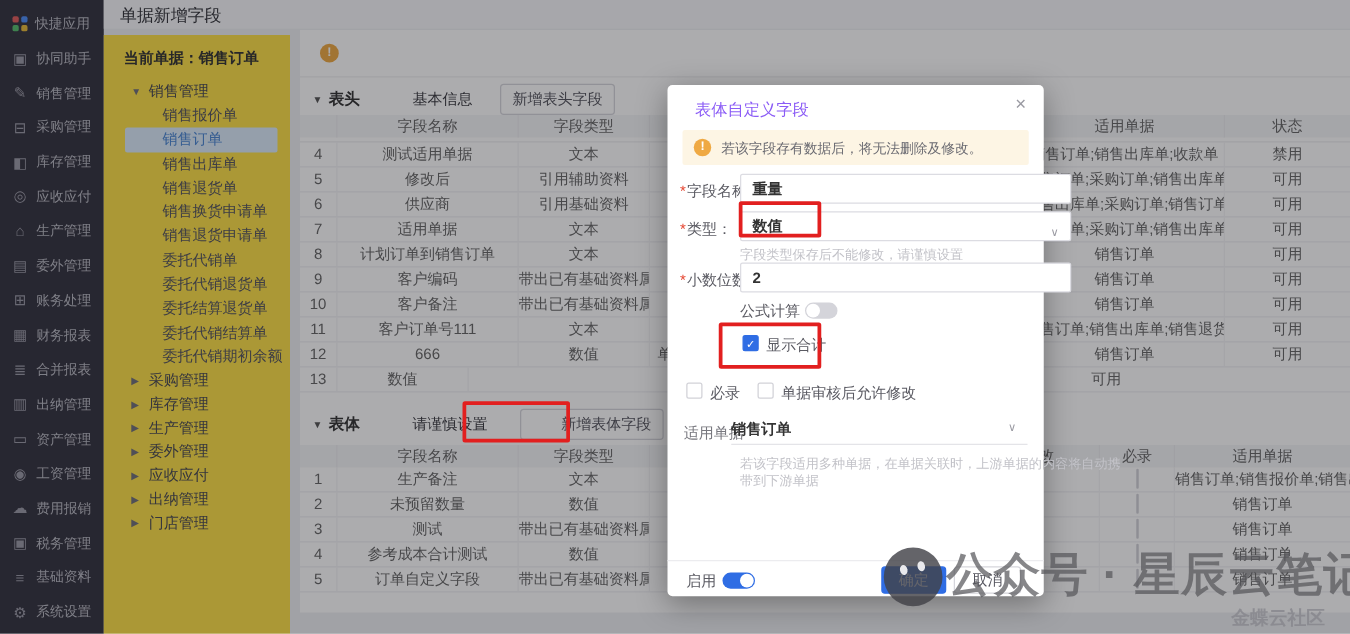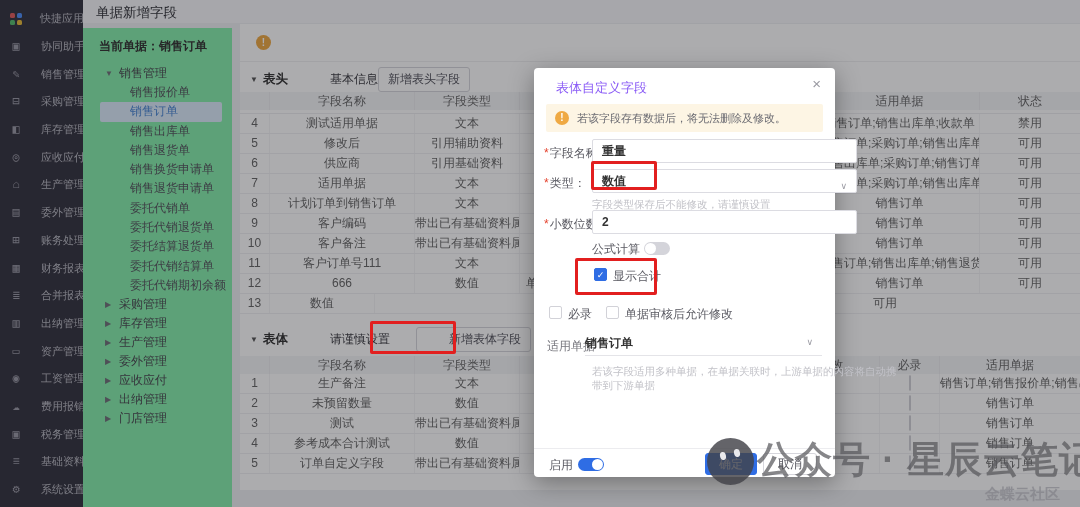--- a/index.html
+++ b/index.html
@@ -1,50 +1,50 @@
 <!DOCTYPE html>
 <html><head>
 <meta charset="utf-8">
 <style>
   * { margin:0; padding:0; box-sizing:border-box; }
   html,body { width:1080px; height:507px; overflow:hidden; }
   body { position:relative; background:#eef0f3; font-family:"Liberation Sans","DejaVu Sans",sans-serif; color:#666; }
 
   
   .sidebar { position:absolute; left:0; top:0; width:83px; height:507px; background:#34333f; z-index:1; padding-top:5px; }
-  .s-item { display:flex; align-items:center; height:27.7px; padding-left:9px; gap:18px; color:#b9bac3; font-size:11px; white-space:nowrap; cursor:pointer;font-family:Liberation Mono, monospace; }
+  .s-item { display:flex; align-items:center; height:27.7px; padding-left:9px; gap:6px; color:#b9bac3; font-size:11px; white-space:nowrap; cursor:pointer; }
   .s-ico { width:14px; text-align:center; font-size:12px; color:#9a9aa6; flex:0 0 14px; }
   .appgrid { width:12px; height:12px; display:grid; grid-template-columns:5px 5px; grid-template-rows:5px 5px; gap:2px; flex:0 0 12px; margin-left:1px; }
   .appgrid i { border-radius:1.5px; }
   .appgrid i:nth-child(1){background:#e05c5c}.appgrid i:nth-child(2){background:#4d8ef7}
   .appgrid i:nth-child(3){background:#56bd6d}.appgrid i:nth-child(4){background:#e7ba3a}
 
   
   .titlebar { position:absolute; left:83px; top:0; right:0; height:23px; background:#f7f8fa; z-index:1; }
   .titlebar span { display:inline-block; margin:4px 0 0 13px; font-size:13.5px; color:#33333a; }
 
   
-  .tree { position:absolute; left:83px; top:28px; width:149px; bottom:0; background:#86efac; z-index:1; font-size:12px; }
+  .tree { position:absolute; left:83px; top:28px; width:149px; bottom:0; background:#fde047; z-index:1; font-size:12px; }
   .tree-current { padding:10px 0 9px 16px; font-weight:bold; color:#333; white-space:nowrap; }
   .t-group { display:flex; align-items:center; height:19px; padding-left:22px; color:#4a4a52; gap:5px; cursor:pointer; white-space:nowrap; }
   .t-caret { font-size:8px; color:#71717a; width:9px; }
   .t-child { height:19.3px; line-height:19.3px; margin:0 10px 0 17px; padding-left:30px; color:#55555e; cursor:pointer; white-space:nowrap; }
   .t-child.selected { background:#dcecfa; color:#4a86d4; border-radius:2px; }
 
   
   .main { position:absolute; left:240px; top:24px; width:840px; bottom:17px; background:#fff; z-index:1; }
   .notice { height:38px; display:flex; padding:5px 0 0 16px; border-bottom:1px solid #f0f0f2; }
   .bang { width:15px; height:15px; border-radius:50%; background:#efa943; color:#fff; font-size:10px; font-weight:bold; text-align:center; line-height:15px; margin:6px 10px 0 0; flex:0 0 15px; }
   .notice div p { font-size:11px; color:#77777e; line-height:14.5px; white-space:nowrap; }
 
   .secbar { position:absolute; left:0; height:26px; display:flex; align-items:center; }
   .sec-caret { font-size:8px; color:#555; margin:0 5px 0 10px; }
   .sec-title { font-size:12.5px; font-weight:bold; color:#333; }
   .sec-tab { font-size:12px; color:#3a3a40; margin-left:42px; }
-  .addbtn { font-size:12px; color:#55555e; background:#fff; border:1px solid #d6d6dc; border-radius:3px; padding:3px 9px; cursor:pointer; white-space:nowrap; }
+  .addbtn { margin-left:22px; font-size:12px; color:#55555e; background:#fff; border:1px solid #d6d6dc; border-radius:3px; padding:3px 9px; cursor:pointer; white-space:nowrap; }
 
   .thead { position:absolute; left:0; width:840px; height:18px; background:#f5f6f8; display:flex; font-size:12px; color:#666; }
   .thead span { line-height:18px; text-align:center; overflow:hidden; white-space:nowrap; border-right:1px solid #ededf0; }
   .trow { position:absolute; left:0; width:840px; height:20px; display:flex; font-size:12px; color:#666; border-bottom:1px solid #f0f0f3; }
   .trow span { line-height:19px; text-align:center; overflow:hidden; white-space:nowrap; border-right:1px solid #f4f4f6; }
   .sliver { position:absolute; left:0; width:840px; height:4px; border-bottom:1px solid #ededf0; }
   .c0{width:30px}.c1{width:145px}.c2{width:105px}.c3{width:300px;text-align:left!important;padding-left:6px}.c4{width:160px}.c5{width:100px;border-right:none!important}
   .d0{width:30px}.d1{width:145px}.d2{width:105px}.d3{width:180px}.d4{width:180px}.d5{width:60px}.d6{width:140px;border-right:none!important}
   .cbx { width:12px; height:12px; border:1px solid #d2d2d8; border-radius:2px; background:#fff; margin:3px auto 0 auto; cursor:pointer; }
 

